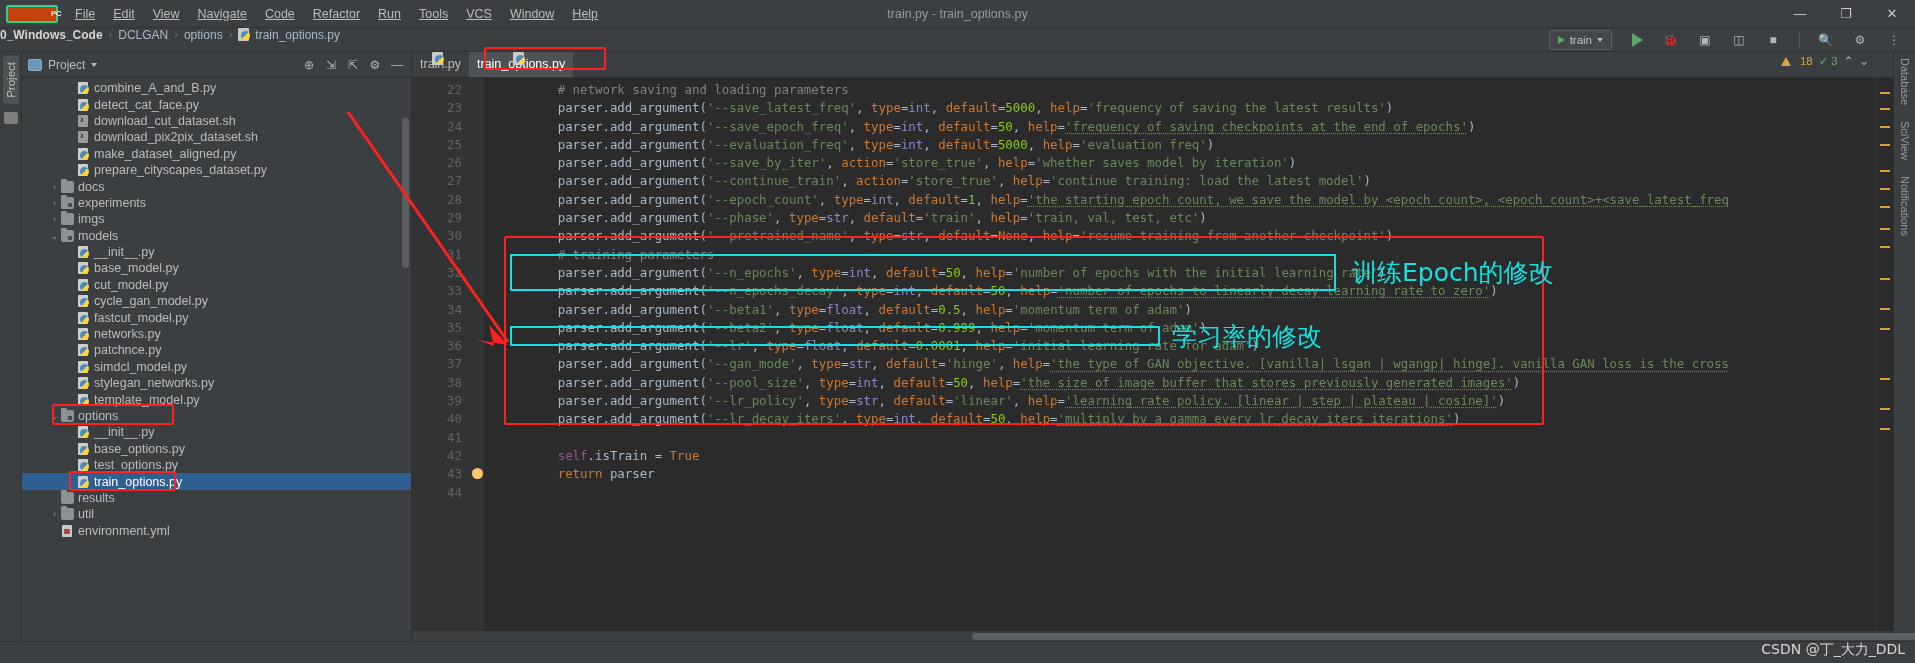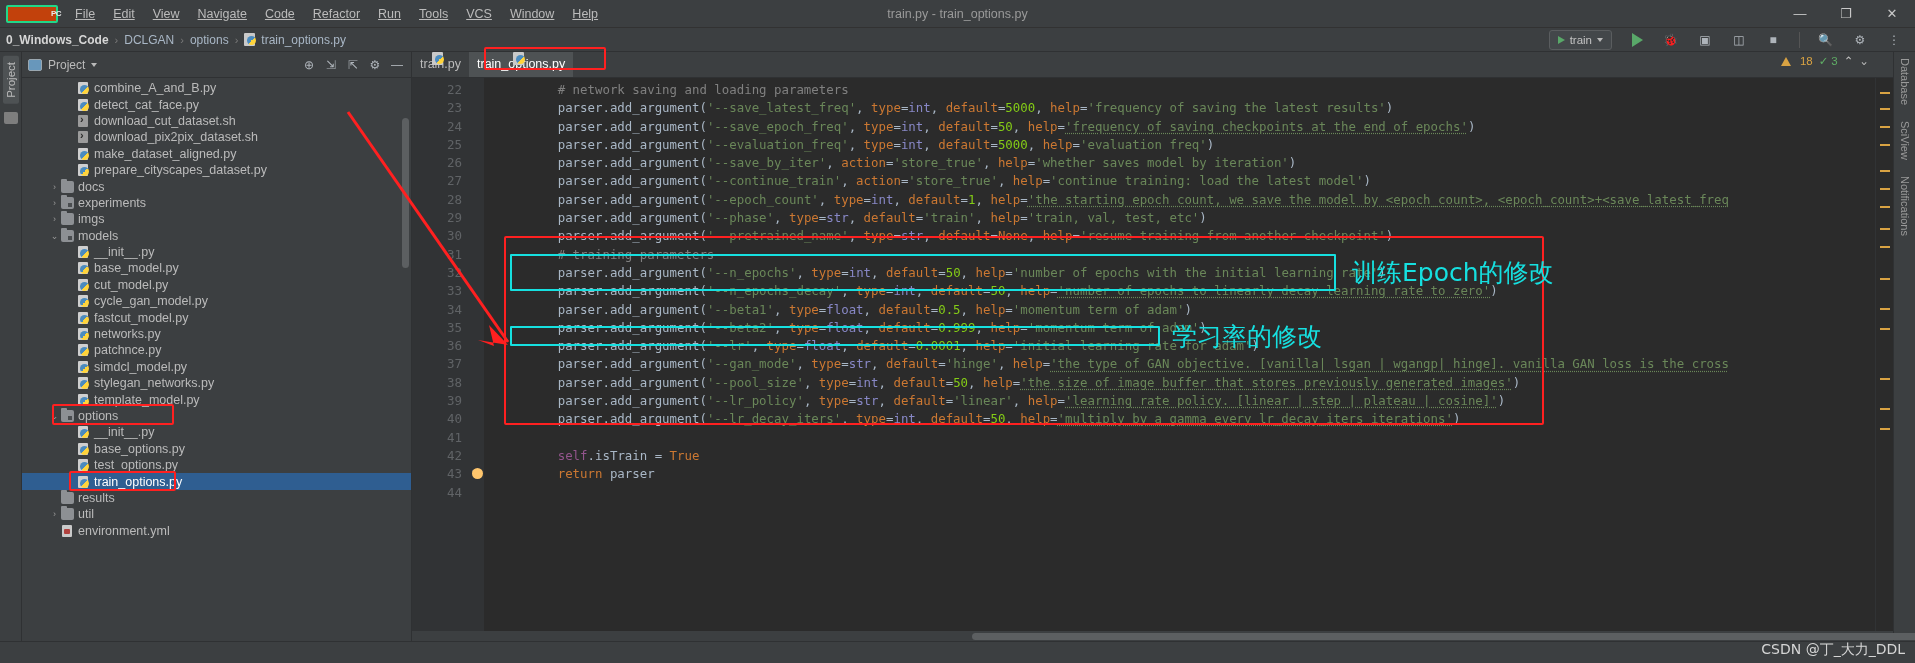--- a/index.html
+++ b/index.html
@@ -55,22 +55,21 @@
   .win-btn {
     width: 46px; height: 100%;
     display: flex; align-items: center; justify-content: center;
     color: #c8c8c8; font-size: 13px;
   }
 
   
   .navbar {
     height: 24px; flex: 0 0 24px;
     background: #3c3f41;
-    display: flex; align-items: center;
-    padding-left: 6px;
+    display: flex; 
     border-bottom: 1px solid #2f3133;
     font-size: 12px; color: #a9b7c6;
   }
   .crumb-text { color: #a9b7c6; }
   .crumb-text.bold { font-weight: bold; color: #d6d6d6; }
   .crumb-sep { color: #7a7a7a; margin: 0 6px; font-size: 11px; }
   .pyfile-ico {
     width: 13px; height: 13px; margin-right: 4px; position: relative;
     display: inline-block; vertical-align: middle;
   }

